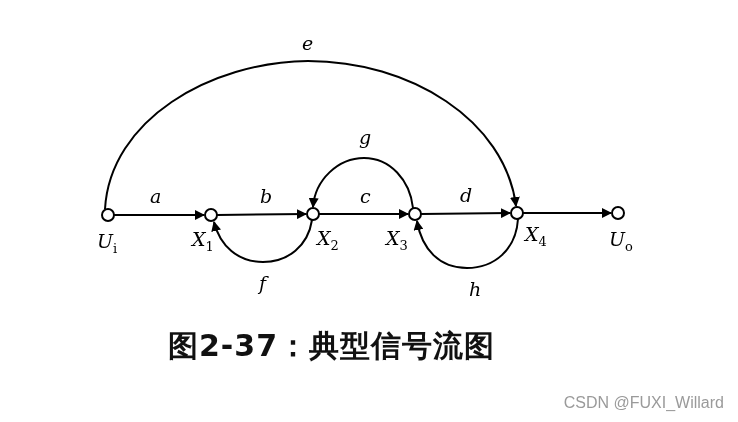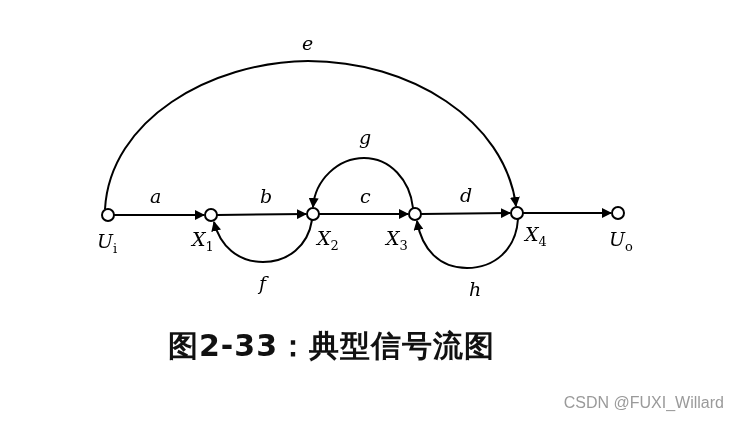--- a/index.html
+++ b/index.html
@@ -61,14 +61,14 @@
   <text class="lbl" x="469" y="296">h</text>
 
   <text class="lbl" x="97" y="248"><tspan>U</tspan><tspan class="sub" dy="5">i</tspan></text>
   <text class="lbl" x="192" y="246"><tspan>X</tspan><tspan class="sub" dy="5">1</tspan></text>
   <text class="lbl" x="317" y="245"><tspan>X</tspan><tspan class="sub" dy="5">2</tspan></text>
   <text class="lbl" x="386" y="245"><tspan>X</tspan><tspan class="sub" dy="5">3</tspan></text>
   <text class="lbl" x="525" y="241"><tspan>X</tspan><tspan class="sub" dy="5">4</tspan></text>
   <text class="lbl" x="609" y="246"><tspan>U</tspan><tspan class="sub" dy="5">o</tspan></text>
 </svg>
 
-<div class="caption">图2-33：典型信号流图</div>
+<div class="caption">图2-37：典型信号流图</div>
 <div class="watermark">CSDN @FUXI_Willard</div>
 
 </body></html>

